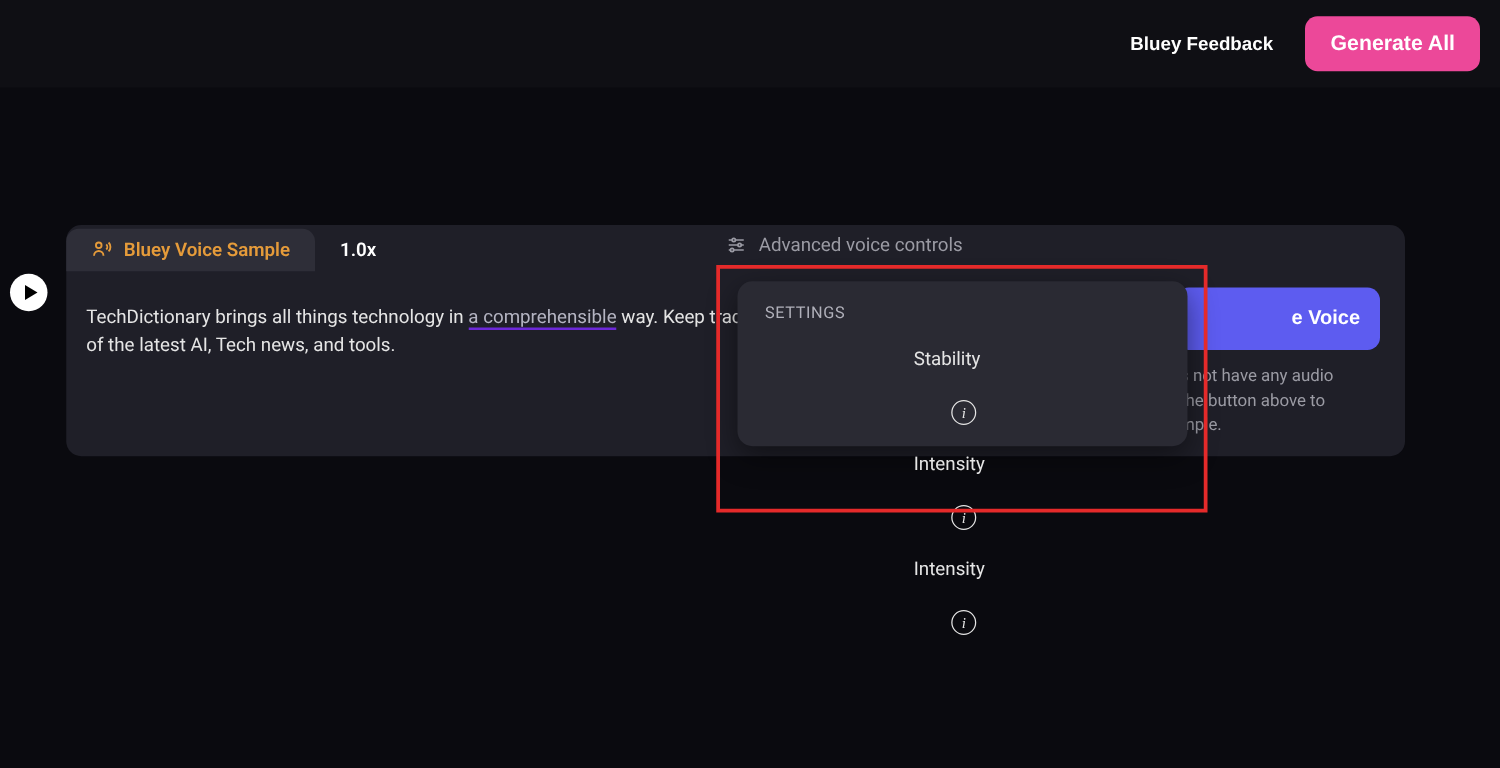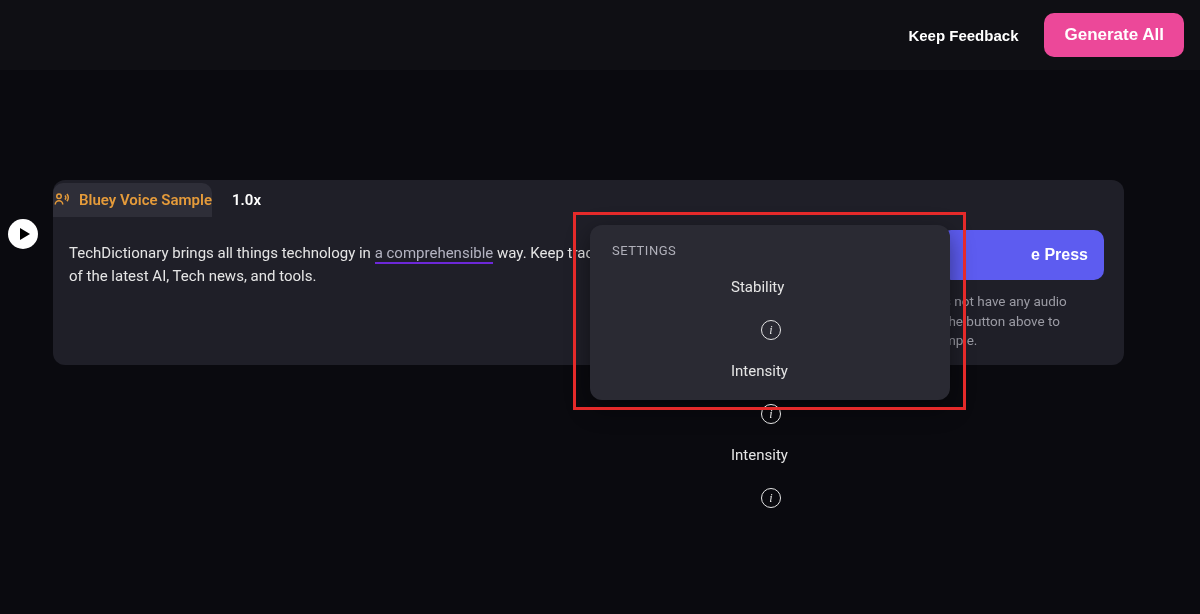--- a/index.html
+++ b/index.html
@@ -78,21 +78,21 @@
   .tab-bar {
     display: flex;
     align-items: center;
     height: 40px;
   }
   .voice-tab {
     display: flex;
     align-items: center;
     gap: 8px;
     background: #2e2e38;
-    padding: 8px 0;
+    padding: 8px 20px;
     border-radius: 10px 10px 0 0;
     color: #e59b3a;
     font-weight: 600;
     font-size: 15px;
   }
   .voice-icon {
     width: 18px;
     height: 18px;
     display: inline-flex;
     align-items: center;
@@ -171,21 +171,21 @@
   .enter-icon {
     width: 18px;
     height: 14px;
     display: inline-block;
   }
   .settings-popover {
     position: absolute;
     left: 590px;
     top: 155px;
     width: 360px;
-    height: 175px;
+    height: 132px;
     background: #2a2a33;
     border-radius: 12px;
     padding: 18px 20px 14px 22px;
     box-shadow: 0 8px 24px rgba(0,0,0,.45);
     z-index: 5;
   }
   .settings-title {
     color: #b0b0ba;
     font-size: 13px;
     letter-spacing: 0.5px;
@@ -241,21 +241,21 @@
     height: 198px;
     border: 3px solid #e52a2a;
     pointer-events: none;
     z-index: 6;
   }
 </style>
 </head>
 <body>
 
 <div class="top-bar">
-  <button class="give-feedback-btn">Keep Feedback</button>
+  <button class="give-feedback-btn">Bluey Feedback</button>
   <button class="generate-all-btn">Generate All</button>
 </div>
 
 <div class="content-area">
 
   <button class="play-btn">
     <span class="play-triangle"></span>
   </button>
 
   <div class="main-panel">
@@ -266,27 +266,40 @@
             <circle cx="8" cy="7" r="3"></circle>
             <path d="M3 18c0-3 2.5-5 5-5s5 2 5 5"></path>
             <path d="M16 6c1.5 1.5 1.5 4 0 5.5"></path>
             <path d="M18.5 4c2.6 2.6 2.6 7 0 9.5"></path>
           </svg>
         </span>
         <span>Bluey Voice Sample</span>
       </div>
       <span class="speed-label">1.0x</span>
 
+      <div class="adv-controls">
+        <span class="sliders-icon">
+          <svg viewBox="0 0 24 24" width="16" height="16" fill="none" stroke="#9b9ba4" stroke-width="2">
+            <line x1="3" y1="6" x2="21" y2="6"></line>
+              <circle cx="9" cy="6" r="2" fill="#1f1f28"></circle>
+            <line x1="3" y1="12" x2="21" y2="12"></line>
+              <circle cx="16" cy="12" r="2" fill="#1f1f28"></circle>
+            <line x1="3" y1="18" x2="21" y2="18"></line>
+              <circle cx="7" cy="18" r="2" fill="#1f1f28"></circle>
+          </svg>
+        </span>
+        <span>Advanced voice controls</span>
+      </div>
     </div>
 
     <div class="paragraph-text">
       <span>TechDictionary brings all things technology in </span><span class="underlined">a comprehensible</span><span> way. Keep track of the latest AI, Tech news, and tools.</span>
     </div>
 
-    <button class="gen-speech-btn">e Press</button>
+    <button class="gen-speech-btn">e Voice</button>
 
     <div class="notice-text">
       <div>s not have any audio</div>
       <div>  the button above to</div>
       <div>mple.</div>
     </div>
   </div>
 
 
   <div class="settings-popover">

